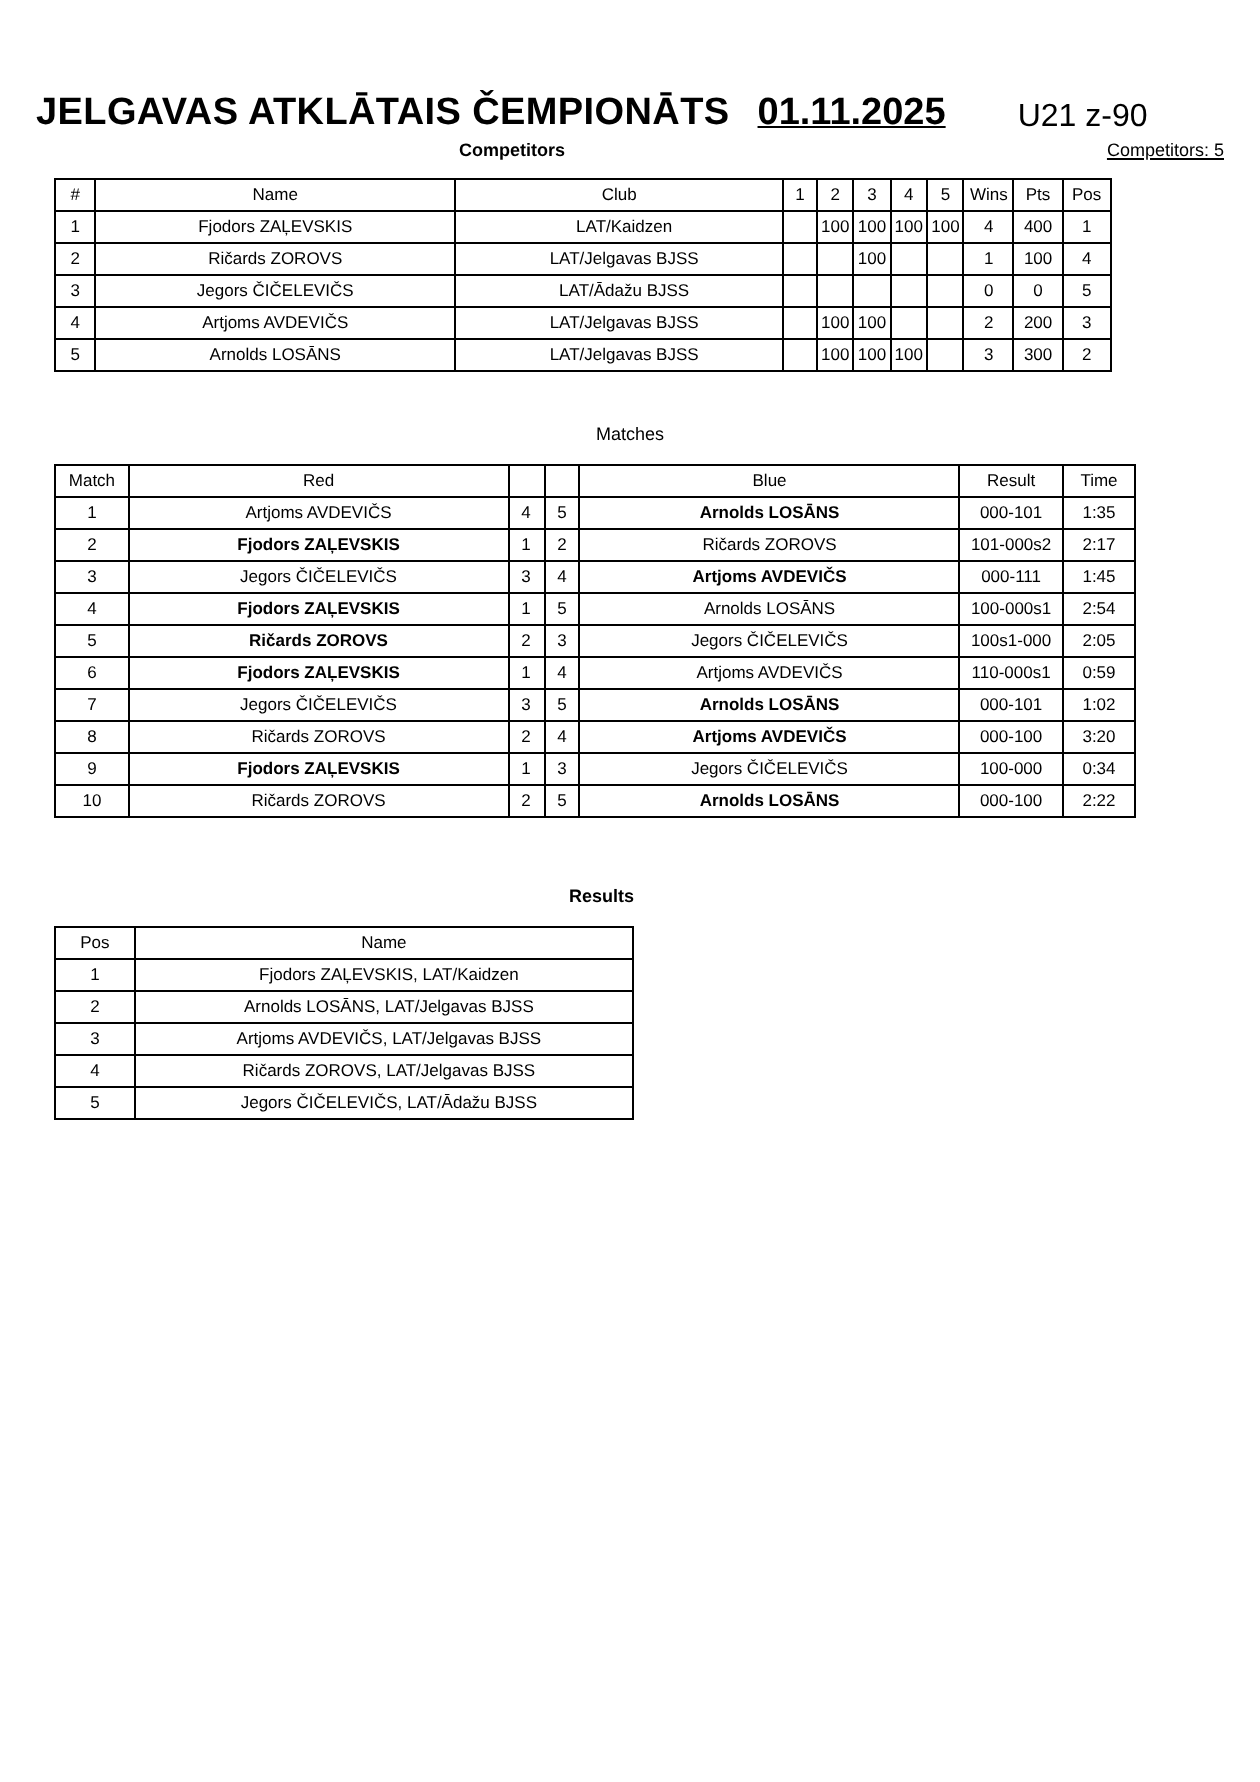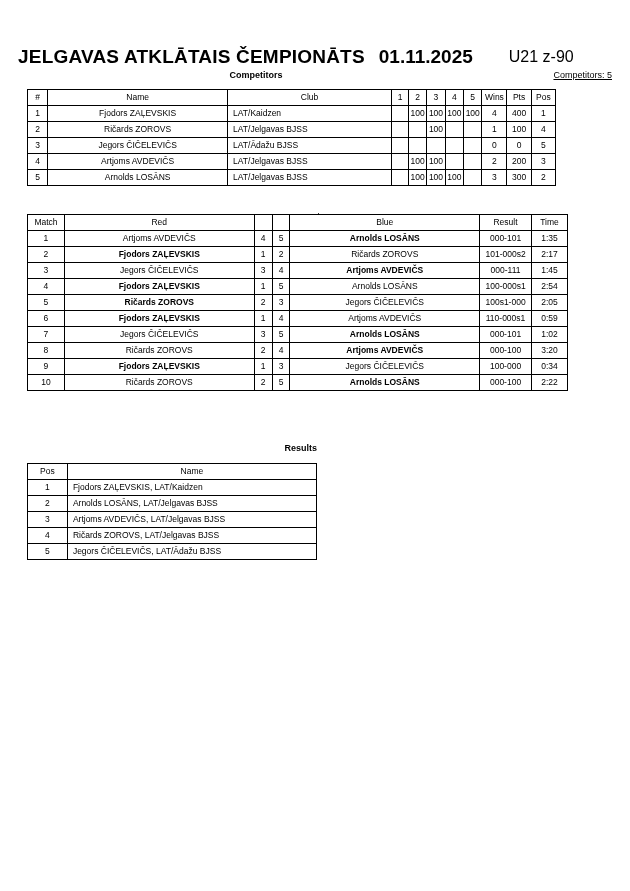--- a/index.html
+++ b/index.html
@@ -21,33 +21,34 @@
     height: 891px;
   }
 
   
   .title-row {
     position: absolute;
     top: 46px;
     left: 18px;
     right: 18px;
     display: flex;
-    align-items: center;
+    align-items: flex-end;
   }
   .title-main {
     font-size: 19px;
     font-weight: bold;
     letter-spacing: 0.2px;
     white-space: nowrap;
   }
   .title-date {
     font-size: 19px;
     font-weight: bold;
     margin-left: 14px;
     white-space: nowrap;
+    text-decoration: underline;
   }
   .title-cat {
     font-size: 16px;
     font-weight: normal;
     margin-left: 36px;
     white-space: nowrap;
   }
 
   .sub-center {
     position: absolute;
@@ -78,21 +79,21 @@
     line-height: 15px;
     font-weight: normal;
     box-sizing: border-box;
   }
   .hdr td {
     text-align: center;
     font-weight: normal;
     background: #ffffff;
   }
   .c { text-align: center; }
-  .l { text-align: left; padding-left: 5px !important; }
+  .l { text-align: center; padding-left: 5px !important; }
   .b { font-weight: bold; }
 
   
   .competitors-wrap {
     position: absolute;
     top: 89px;
     left: 27px;
   }
   .competitors-table { width: 529px; }
   .competitors-table .col-num  { width: 23px; }
@@ -108,21 +109,21 @@
     position: absolute;
     top: 212px;
     left: 0;
     width: 630px;
     text-align: center;
     font-size: 9px;
     font-weight: normal;
   }
   .matches-wrap {
     position: absolute;
-    top: 214px;
+    top: 232px;
     left: 27px;
   }
   .matches-table { width: 541px; }
   .matches-table .col-match { width: 37px; }
   .matches-table .col-red   { width: 190px; }
   .matches-table .col-sr    { width: 18px; }
   .matches-table .col-sb    { width: 18px; }
   .matches-table .col-blue  { width: 190px; }
   .matches-table .col-res   { width: 52px; }
   .matches-table .col-time  { width: 36px; }

